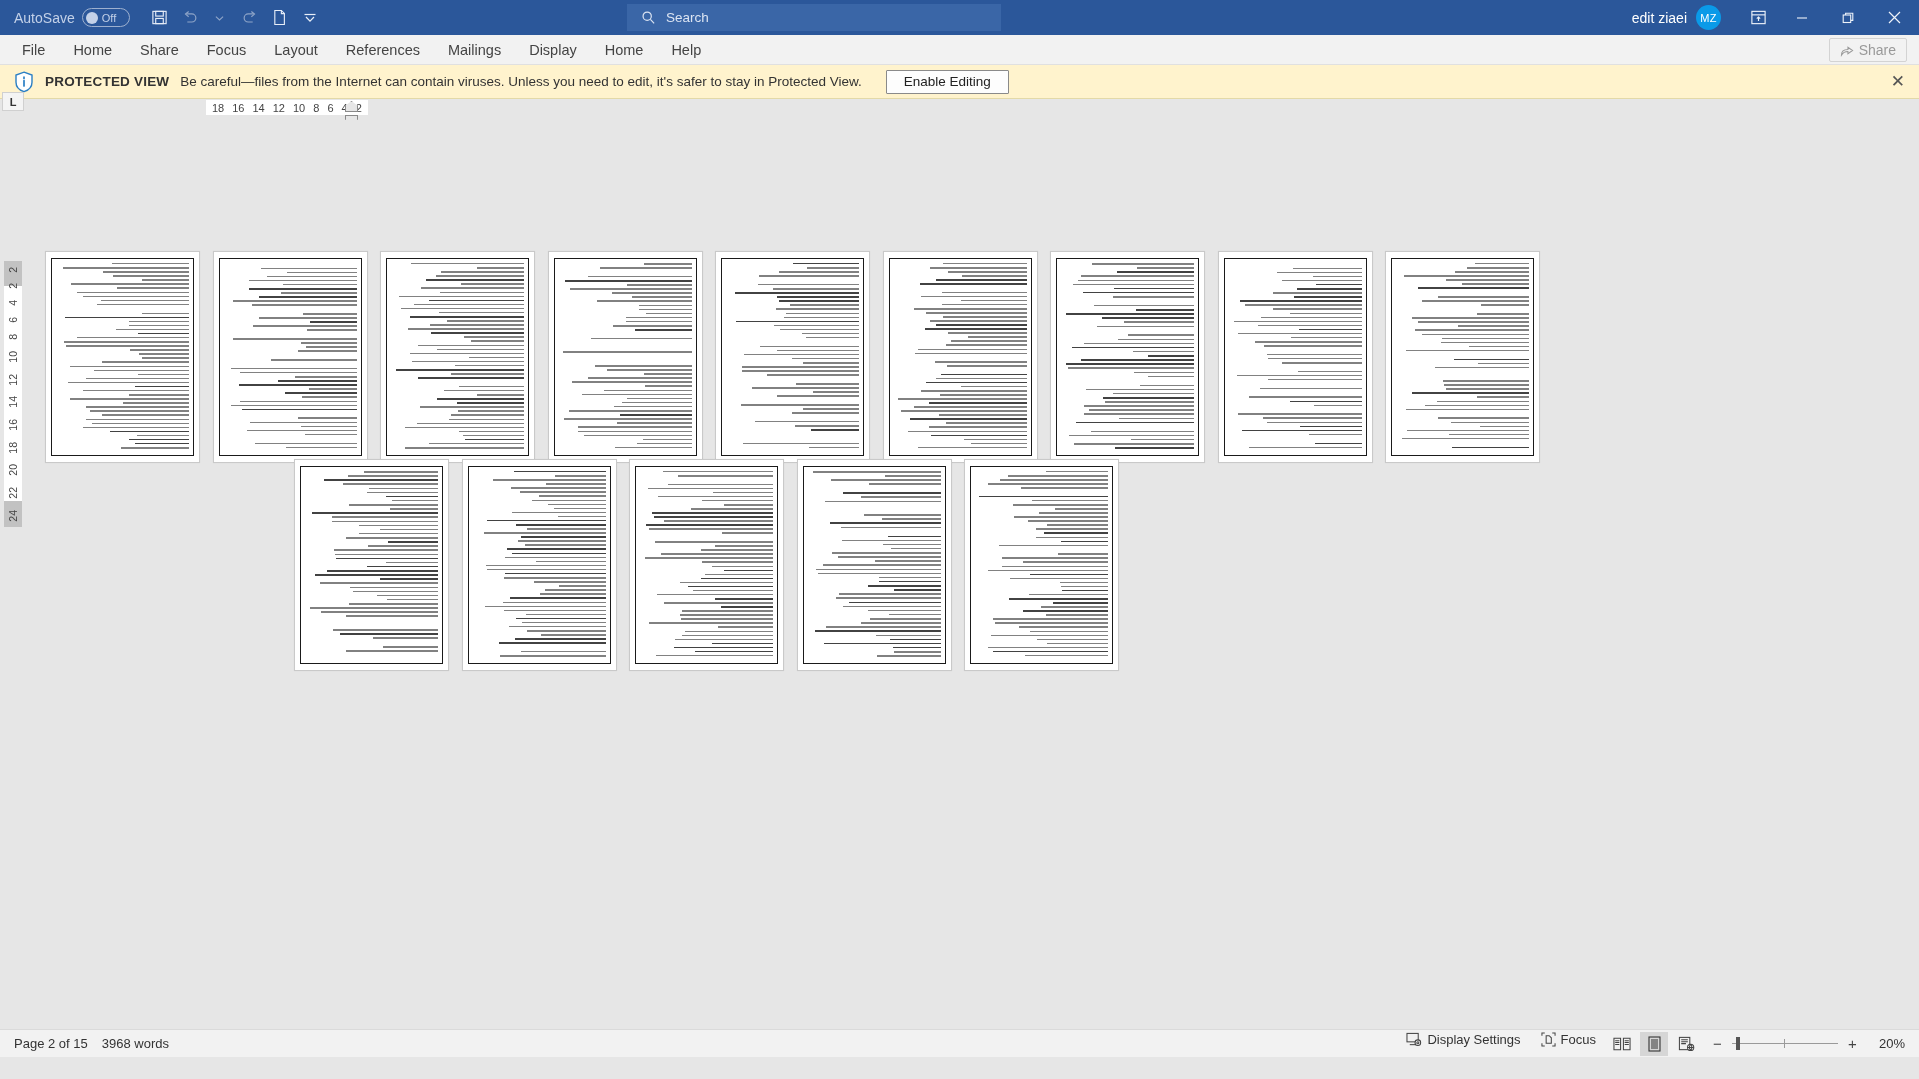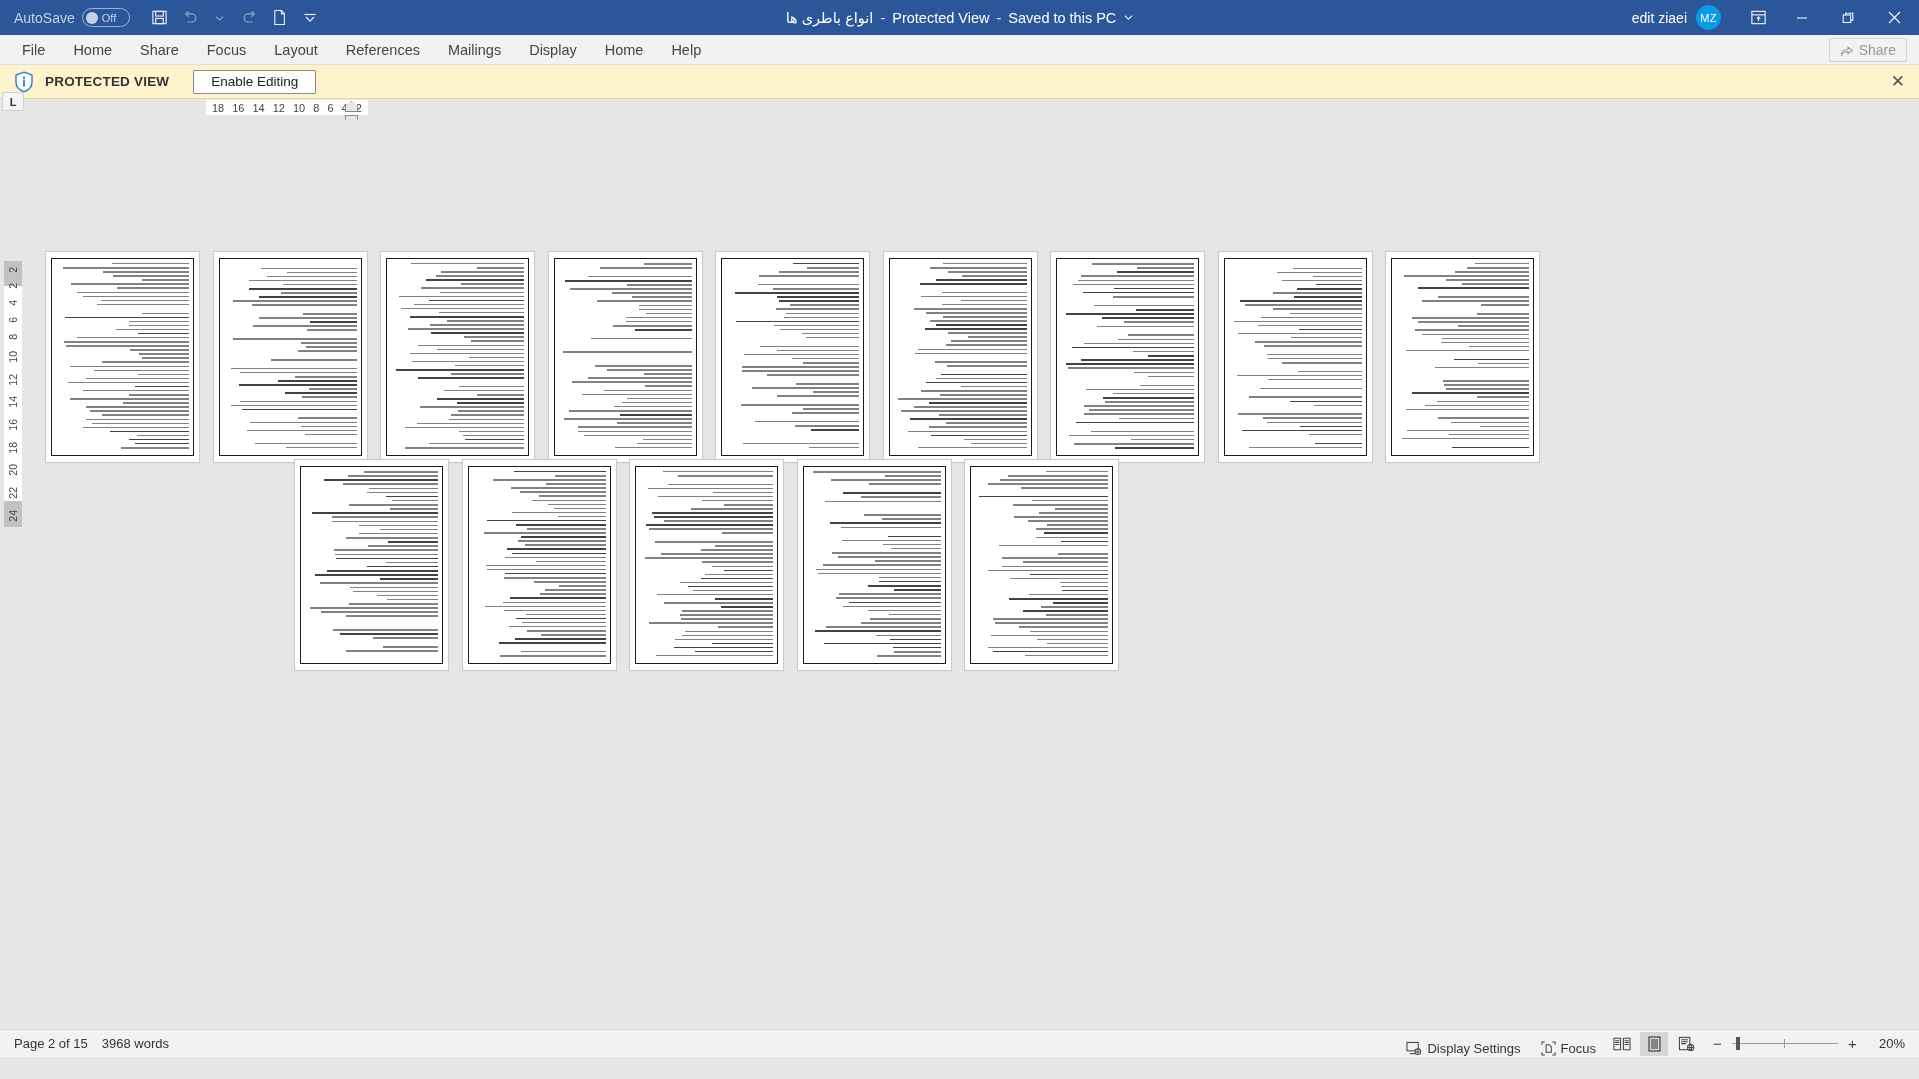--- a/index.html
+++ b/index.html
@@ -179,21 +179,21 @@
     height: 28px; background: #f2f2f2; border-top: 1px solid #dadada;
     display: flex; align-items: center; font-size: 13px; color: #333;
     position: relative;
   }
   .sb-item { margin-left: 14px; }
   .sb-right {
     margin-left: auto; display: flex; align-items: center;
     gap: 0; padding-right: 14px;
   }
   .sb-btn {
-    display: flex; align-items: flex-end; gap: 5px; padding: 0 10px; height: 24px;
+    display: flex; align-items: flex-start; gap: 5px; padding: 0 10px; height: 24px;
     color: #333; font-size: 13px;
   }
   .view-btn {
     width: 28px; height: 24px; display: flex; align-items: center;
     justify-content: center; margin: 0 2px;
   }
   .view-btn.active { background: #d6d6d6; }
   .zoom-wrap { display: flex; align-items: center; gap: 9px; margin-left: 10px; }
   .zoom-sign { font-size: 15px; color: #444; width: 11px; text-align: center; }
   .zoom-track {
@@ -253,33 +253,30 @@
       </svg>
     </span>
     <span class="qat-btn">
       <svg width="14" height="10" viewBox="0 0 14 10" fill="none" stroke="currentColor" stroke-width="1.2">
         <path d="M1.5 1.5h11"></path>
           <path d="M3 4 7 8.2 11 4"></path>
       </svg>
     </span>
   </div>
 
-  <div class="tb-title">
-    <span dir="rtl">انواع باطری ها</span>
-    <span class="sep">-</span>
-    <span>Protected View</span>
-    <span class="sep">-</span>
-    <span>Saved to this PC</span>
-    <span style="margin-left:8px">
-      <svg width="9" height="7" viewBox="0 0 10 8">
-          <path d="M1 2 5 6 9 2" stroke="#dbe4f2" stroke-width="1.3" fill="none"></path>
-        </svg>
-    </span>
+
+  <div class="tb-search">
+    <span>
+      <svg width="15" height="15" viewBox="0 0 16 16" fill="none" stroke="#dbe4f2" stroke-width="1.3">
+        <circle cx="6.6" cy="6.6" r="4.4"></circle>
+          <path d="M10 10 14 14.3"></path>
+      </svg>
+    </span>
+    <span>Search</span>
   </div>
-
 
   <div class="tb-right">
     <span class="user-name">edit ziaei</span>
     <span class="avatar">MZ</span>
     <span class="win-btn ribbon-opt">
       <svg width="17" height="17" viewBox="0 0 18 18" fill="none" stroke="currentColor" stroke-width="1.2">
         <rect x="2" y="2.5" width="14" height="13"></rect>
           <path d="M2 6.2h14"></path>
         <path d="M9 12.6V8.4M7.2 10.2 9 8.4l1.8 1.8"></path>
       </svg>
@@ -326,20 +323,21 @@
 </div>
 
 <div class="pvbar">
   <span class="pv-icon">
     <svg width="20" height="22" viewBox="0 0 20 22" fill="none">
       <path d="M10 1.2 18 4v7.2c0 5-4 8.2-8 9.5-4-1.3-8-4.5-8-9.5V4z" stroke="#2b7fc4" stroke-width="1.4" fill="#ffffff"></path>
       <path d="M10 6.2v1.3M10 9.6v5.4" stroke="#2b7fc4" stroke-width="1.7" stroke-linecap="round"></path>
     </svg>
   </span>
   <span class="pv-strong">PROTECTED VIEW</span>
+  <span class="pv-text">Be careful—files from the Internet can contain viruses. Unless you need to edit, it's safer to stay in Protected View.</span>
   <span class="enable-btn">Enable Editing</span>
   <span class="pv-close">✕</span>
 </div>
 
 <div class="ruler-h">
   <span class="corner-box">L</span>
   <span class="hr-grey-l"></span>
   <span class="hr-strip">
     <span class="tick">18</span>
     <span class="tick">16</span>

